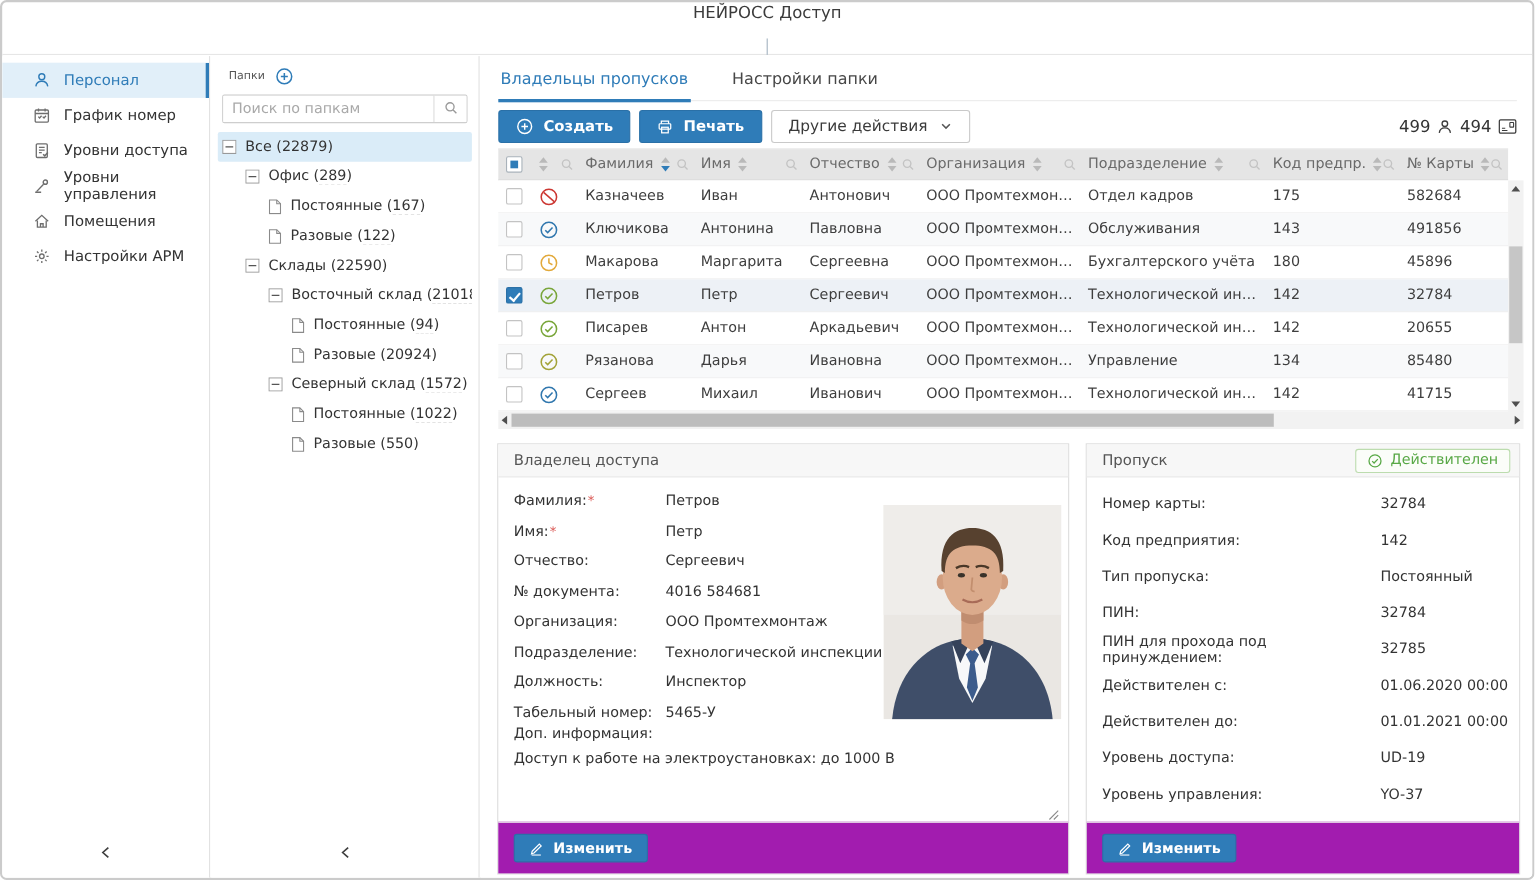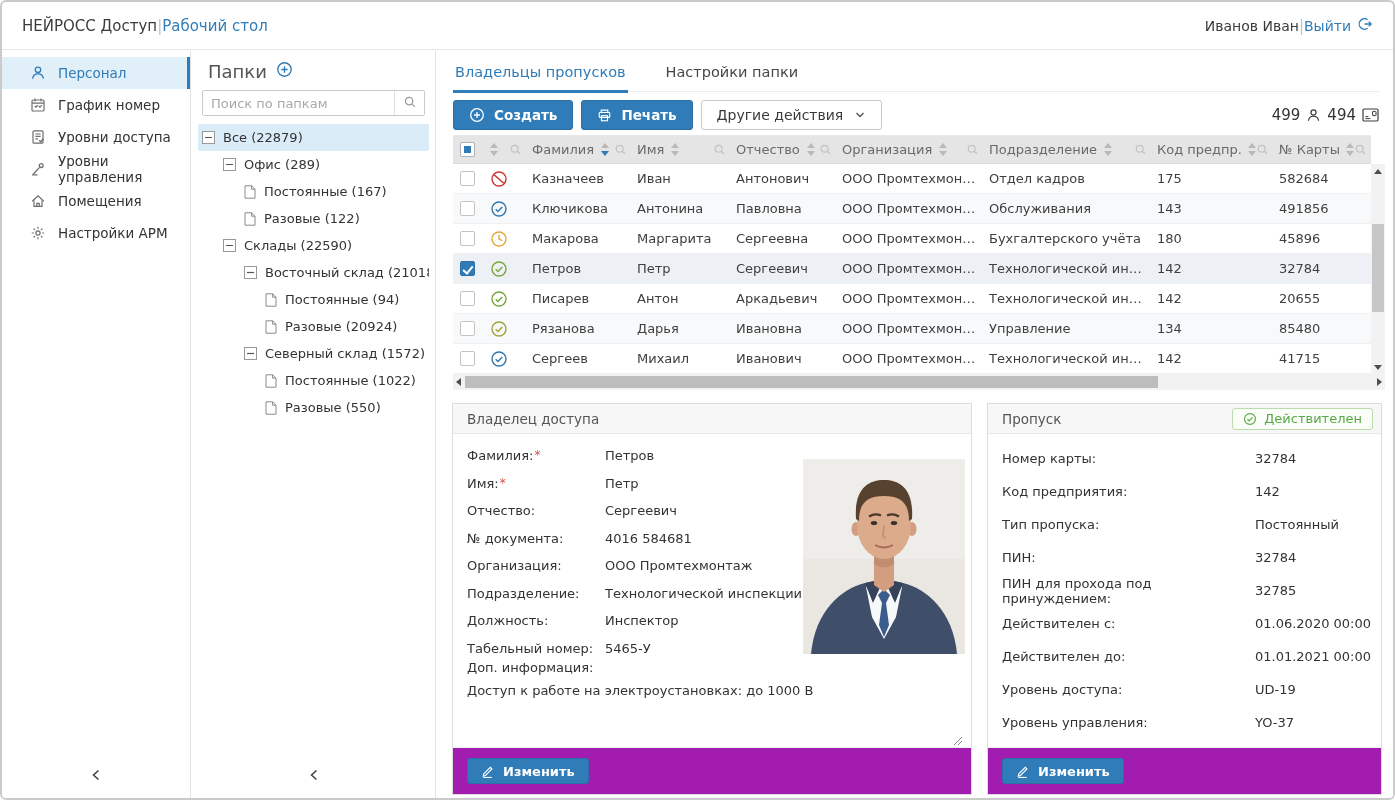--- a/index.html
+++ b/index.html
@@ -4,21 +4,21 @@
 <style>
   * { margin:0; padding:0; box-sizing:border-box; }
   html,body { background:#fff; }
   body { font-family:"DejaVu Sans","Liberation Sans",sans-serif; color:#333; }
   .page { position:relative; width:1395px; height:800px; background:#fff;
           border:2px solid #cbcbcb; border-radius:6px; overflow:hidden; }
 
   
   .topbar { position:absolute; top:0; left:0; right:0; height:48px;
             border-bottom:1px solid #e6e6e6; display:flex; align-items:center;
-            padding:0 20px; gap:0; font-size:15px; color:#3b3b3b; }
+            padding:0 20px; gap:12px; font-size:15px; color:#3b3b3b;flex-direction:column; }
   .topbar .sep { color:#b8c4ce; }
   .nav-link, .logout { color:#2f7cb8; text-decoration:none; cursor:pointer;
             display:inline-flex; align-items:center; gap:6px; }
   .topbar .spacer { flex:1; }
   .topbar .user { font-size:14px; }
   .logout { font-size:14px; }
 
   
   .sidebar { position:absolute; top:49px; left:0; width:189px; bottom:0;
              border-right:1px solid #e2e2e2; background:#fff; }
@@ -28,22 +28,22 @@
   .side-item .s-ico { color:#6e6e6e; display:flex; }
   .side-item.active { background:#e1eff9; color:#2f7cb8;
                       box-shadow:inset -3px 0 0 #2f7cb8; }
   .side-item.active .s-ico { color:#2f7cb8; }
   .collapse-btn { position:absolute; bottom:12px; left:50%; transform:translateX(-50%);
                   color:#3f3f3f; cursor:pointer; display:flex; }
 
   
   .folders { position:absolute; top:49px; left:190px; width:244px; bottom:0;
              border-right:1px solid #e2e2e2; background:#fff; }
-  .folders-head { padding:10px 0 8px 16px; font-size:18px; color:#555;
-                  display:flex; gap:9px; }
+  .folders-head { padding:10px 0 8px 16px; font-size:10px; color:#555;
+                  display:flex; align-items:center; gap:9px; }
   .add-folder { color:#2f7cb8; display:flex; cursor:pointer; }
   .search-box { margin:0 10px 8px 10px; height:26px; border:1px solid #c9c9c9;
                 border-radius:2px; display:flex; background:#fff; }
   .search-box input { flex:1; min-width:0; border:0; outline:0; padding:0 8px;
                 font-size:13px; color:#333; font-family:inherit; }
   .search-box input::placeholder { color:#a9a9a9; }
   .search-btn { width:30px; border:0; border-left:1px solid #ddd; background:#fff;
                 color:#9a9a9a; display:flex; align-items:center; justify-content:center;
                 cursor:pointer; }
   .tree-row { height:27px; display:flex; align-items:center; gap:8px; margin:0 6px;

